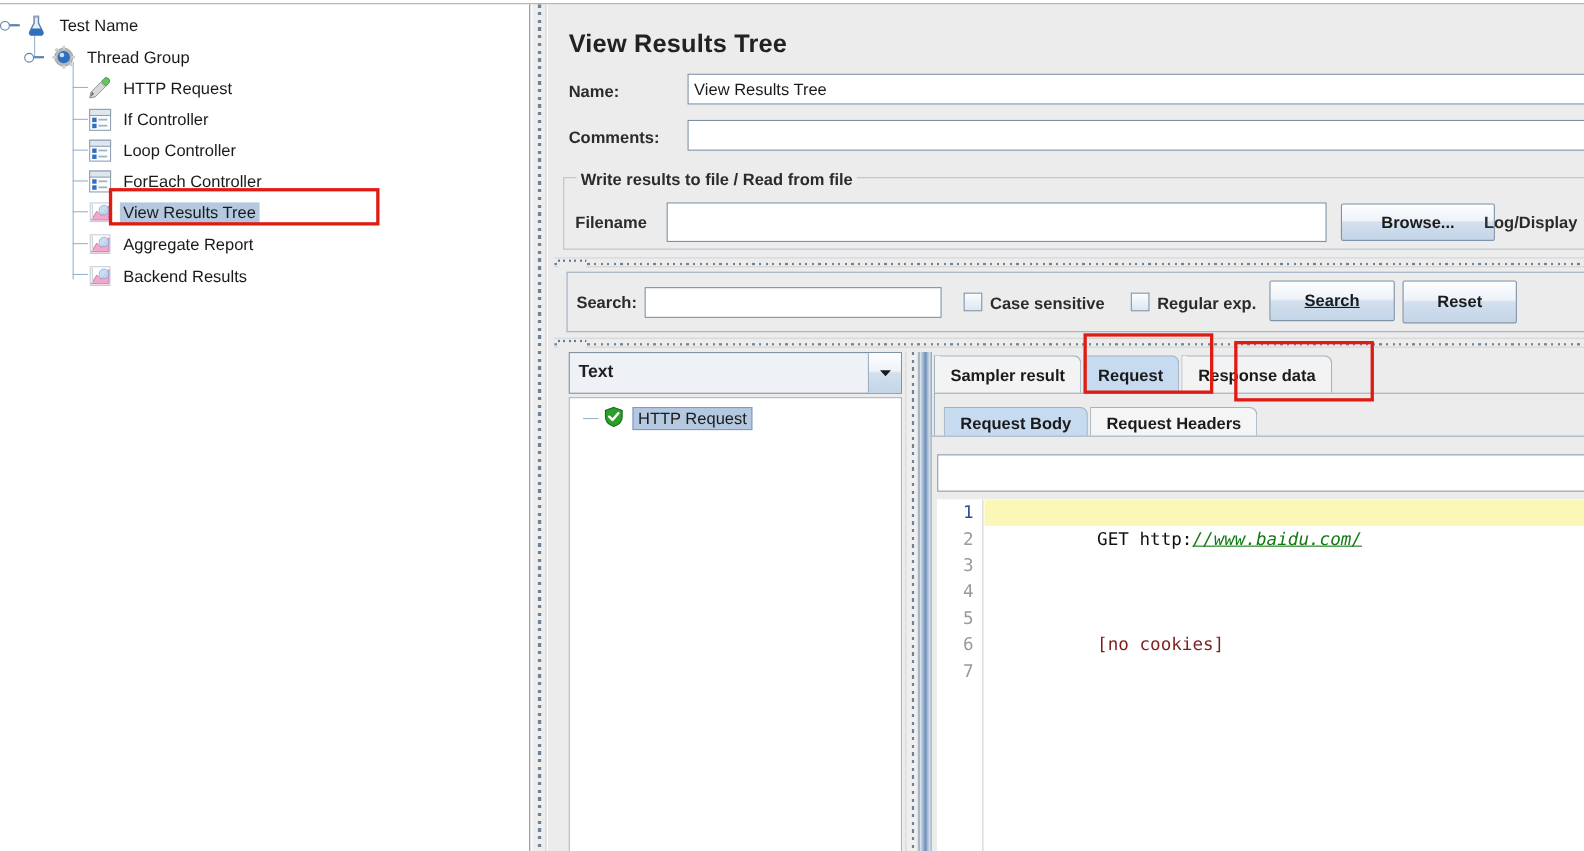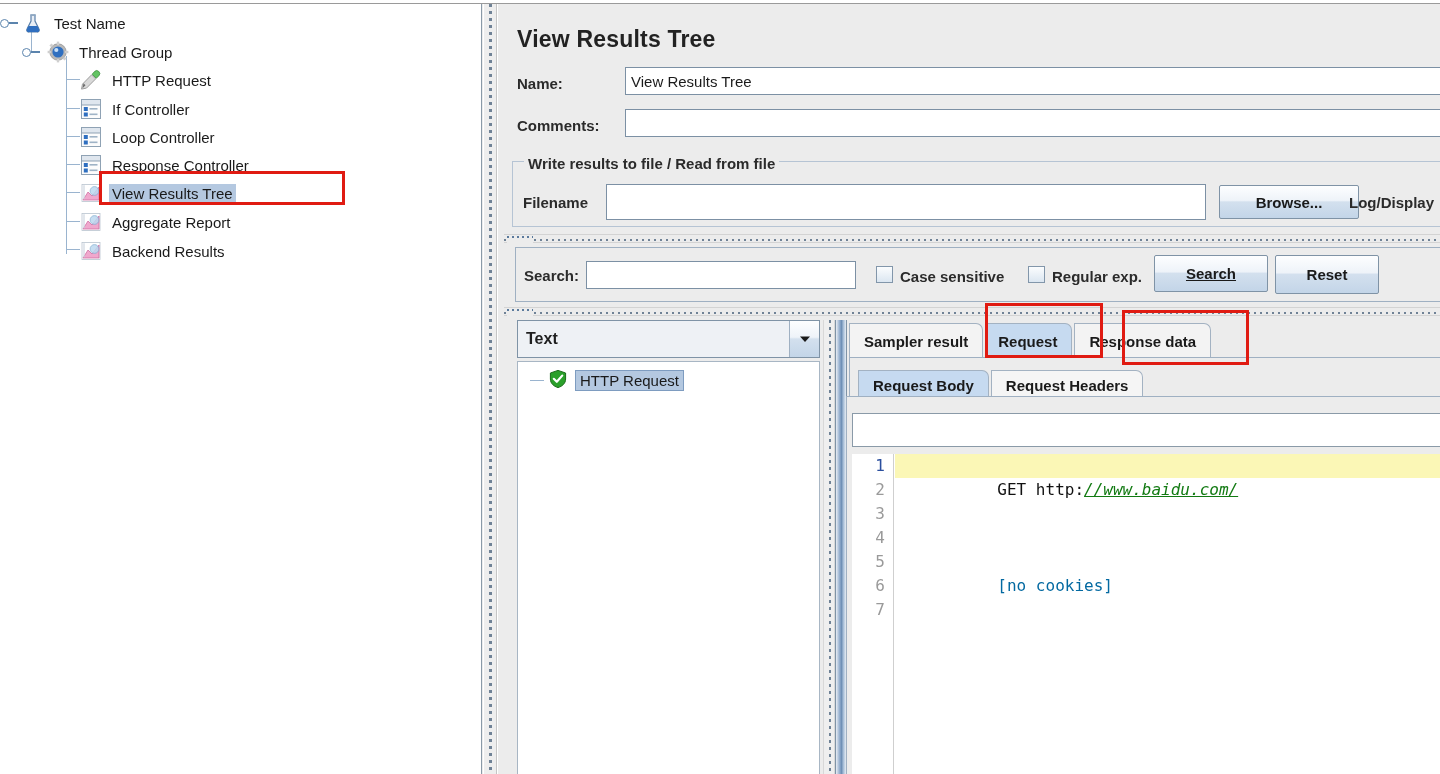--- a/index.html
+++ b/index.html
@@ -348,21 +348,21 @@
   }
   .code-line {
     height: 24px; line-height: 24px;
     padding-left: 6px;
     white-space: pre;
     color: #111111;
   }
   .code-line.hl { background: #fbf7b6; }
   .tok-plain { color: #111111; }
   .tok-link  { color: #127a12; font-style: italic; text-decoration: underline; }
-  .tok-red   { color: #0369a1; }
+  .tok-red   { color: #7f1d1d; }
 
   .log-display {
     position: absolute;
     font-size: 15px; font-weight: bold; color: #2b2b2b;
     white-space: nowrap;
   }
 </style>
 </head>
 <body>
 
@@ -461,21 +461,21 @@
       <span class="tree-icon">
         <svg width="22" height="22" viewBox="0 0 22 22">
           <rect x="1.5" y="1.5" width="19" height="19" fill="#fcfcfc" stroke="#8fa2b4" stroke-width="1"></rect>
           <rect x="1.5" y="1.5" width="19" height="5.5" fill="#dfe6ee" stroke="#8fa2b4" stroke-width="1"></rect>
           <rect x="3.8" y="9" width="4" height="4" fill="#2f6fc0"></rect>
           <rect x="3.8" y="14.5" width="4" height="4" fill="#2f6fc0"></rect>
           <rect x="9.5" y="10" width="8" height="1.6" fill="#9fb3c6"></rect>
           <rect x="9.5" y="15.5" width="8" height="1.6" fill="#9fb3c6"></rect>
         </svg>
       </span>
-      <span class="tree-label">Response Controller</span>
+      <span class="tree-label">ForEach Controller</span>
     </div>
 
     <div class="tree-row" style="position:absolute; left:80px; top:175px;">
       <span class="tree-icon">
         <svg width="22" height="22" viewBox="0 0 22 22">
           <rect x="2" y="2.5" width="18" height="17" fill="#ffffff" stroke="#b9c4cf" stroke-width="0.8"></rect>
           <path d="M3 18 L8 10 L12 14 L19 5 L19 18 Z" fill="#f0a8cd" stroke="#cf6fa2" stroke-width="0.8"></path>
           <circle cx="14.5" cy="9" r="4.4" fill="#bcd9f0" opacity="0.85" stroke="#7ea9cf" stroke-width="0.8"></circle>
           <rect x="3.4" y="3.2" width="1.2" height="14" fill="#cdd6df"></rect>
         </svg>

